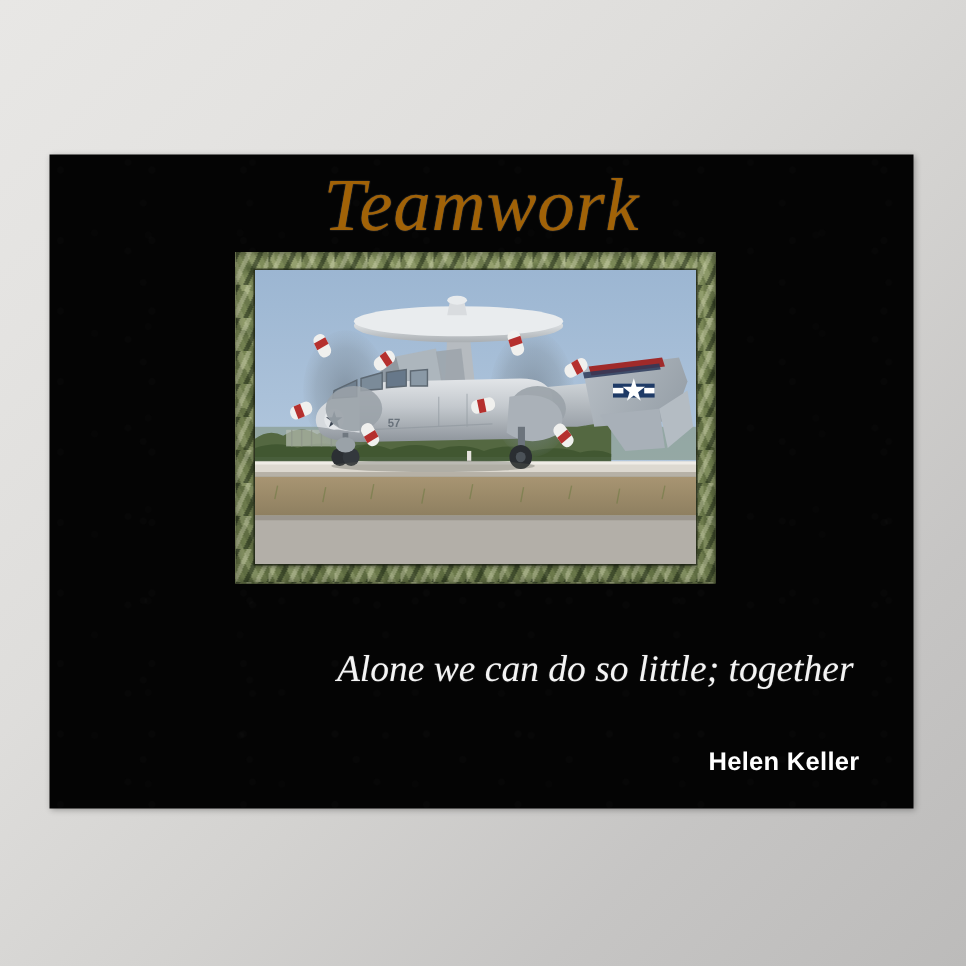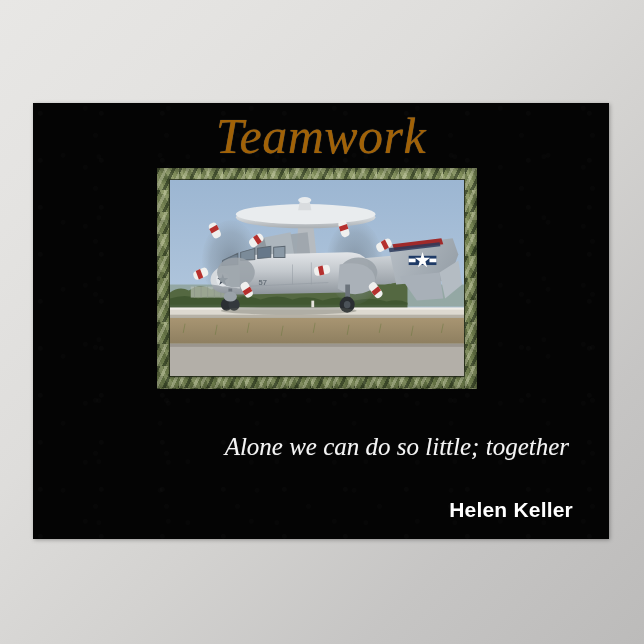--- a/index.html
+++ b/index.html
@@ -127,21 +127,21 @@
     margin-top: 28px;
   }
 
   
   #poster-author {
     position: absolute;
     right: 36px;
     top: 395px;
     font-family: "Liberation Sans", sans-serif;
     font-weight: bold;
-    font-size: 21px;
+    font-size: 17px;
     color: #ffffff;
     letter-spacing: .2px;
   }
 </style>
 </head>
 <body>
 
 <div id="page">
 
   <div id="poster">

